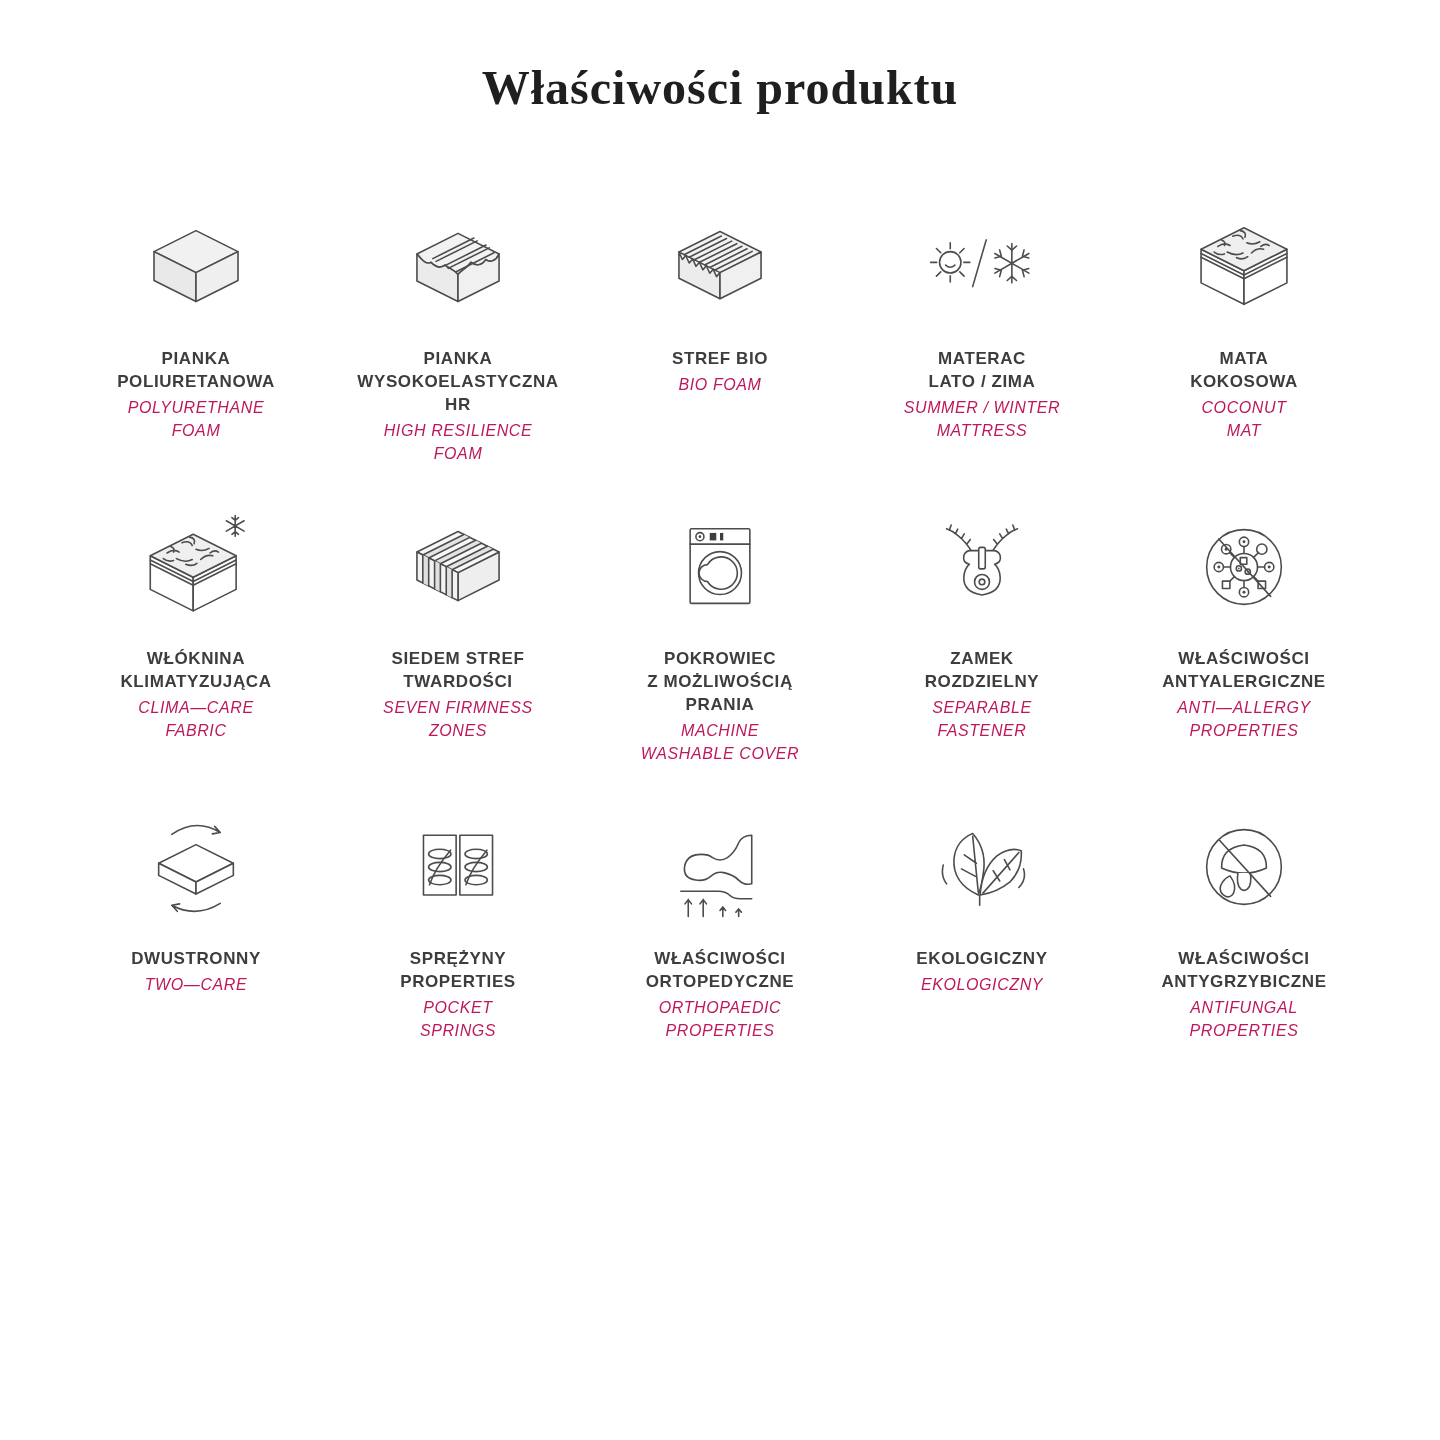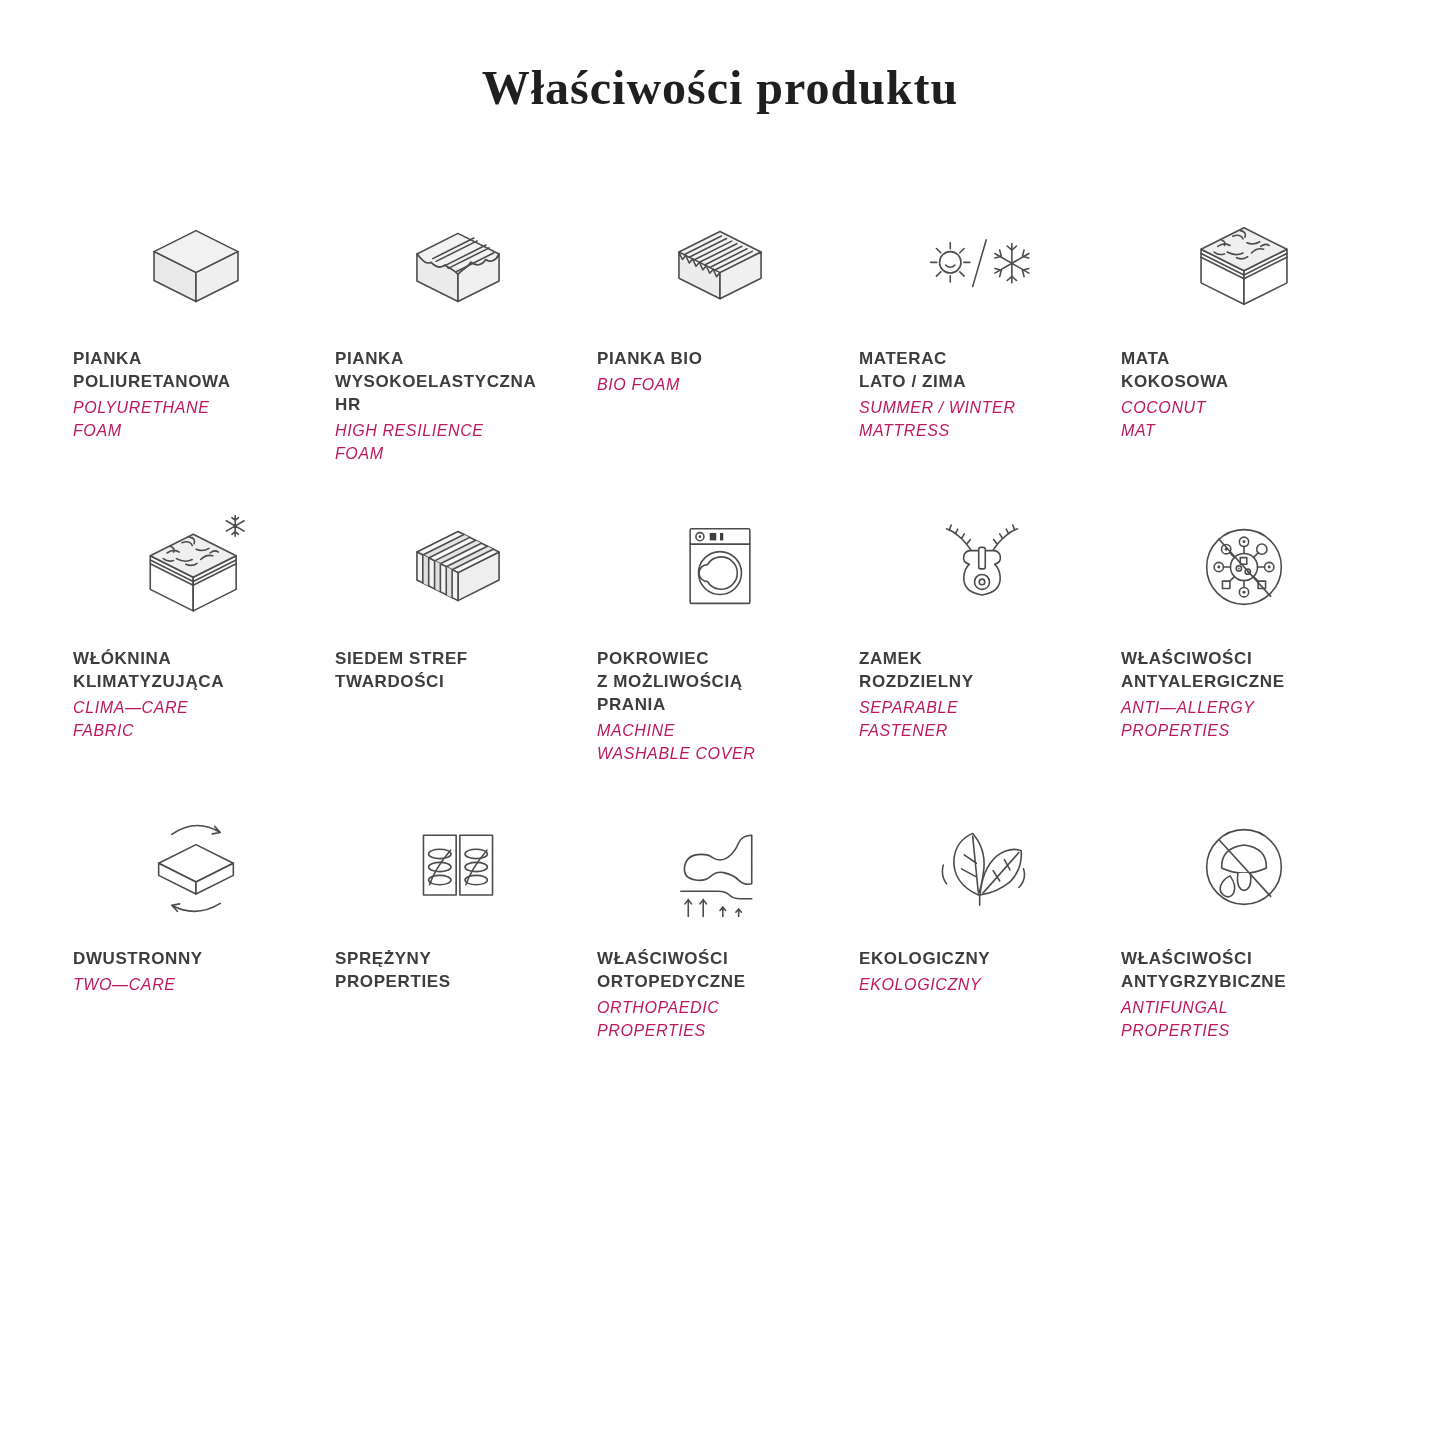--- a/index.html
+++ b/index.html
@@ -2,21 +2,21 @@
 <html><head>
 <meta charset="utf-8">
 <style>
   html,body{margin:0;padding:0;background:#ffffff;}
   .page{width:1440px;height:1440px;background:#ffffff;position:relative;overflow:hidden;
         font-family:"Liberation Sans",sans-serif;}
   .title{text-align:center;padding-top:60px;font-family:"Liberation Serif",serif;
          font-size:48px;font-weight:700;color:#1f1f1f;letter-spacing:1px;}
   .grid{width:1310px;margin:88px auto 0;display:grid;grid-template-columns:repeat(5,1fr);
         row-gap:38px;align-items:start;}
-  .cell{padding:0 8px;}
+  .cell{text-align:center;padding:0 8px;}
   .icon-box{height:128px;display:flex;align-items:center;justify-content:center;}
   .icon-box svg{display:block;}
   .pl{margin-top:16px;font-size:17px;font-weight:700;color:#3d3d3d;letter-spacing:.6px;
       line-height:23px;white-space:pre-line;}
   .en{margin-top:3px;font-size:16px;font-style:italic;color:#be185d;letter-spacing:.6px;
       line-height:23px;white-space:pre-line;}
   .st{stroke:#4c4c4c;stroke-width:1.7;stroke-linecap:round;stroke-linejoin:round;}
 </style>
 </head>
 <body>
@@ -58,21 +58,21 @@
 
     <div class="cell">
       <div class="icon-box">
         <svg width="112" height="112" viewBox="0 0 120 120">
           <path class="st" fill="#f2f2f2" d="M60 22 L104 44 60 66 16 44 Z"></path>
           <path class="st" fill="none" d="M21.5 46.8 L61.5 26.8 M27 49.5 L67 29.5 M32.5 52.3 L72.5 32.3 M38 55 L78 35 M43.5 57.8 L83.5 37.8 M49 60.5 L89 40.5 M54.5 63.3 L94.5 43.3"></path>
           <path class="st" fill="#ececec" d="M16 44 L19.7 52 23.3 47.7 27 55.7 30.7 51.3 34.3 59.3 38 55 41.7 63 45.3 58.7 49 66.7 52.7 62.3 56.3 70.3 60 66 L60 94 16 72 Z"></path>
           <path class="st" fill="#f0f0f0" d="M60 66 L104 44 104 72 60 94 Z"></path>
         </svg>
       </div>
-      <div class="pl">PIANKA BIO</div>
+      <div class="pl">STREF BIO</div>
       <div class="en">BIO FOAM</div>
     </div>
 
     <div class="cell">
       <div class="icon-box">
         <svg width="112" height="112" viewBox="0 0 120 120">
           <circle class="st" fill="none" cx="26" cy="55" r="11.5"></circle>
           <path class="st" fill="none" d="M40.5 55 L47 55 M5 55 L11.5 55 M26 40.5 L26 34 M26 69.5 L26 76 M36.2 44.8 L40.8 40.2 M11.2 69.8 L15.8 65.2 M36.2 65.2 L40.8 69.8 M11.2 40.2 L15.8 44.8"></path>
           <path class="st" fill="none" d="M21 58 Q26 62.5 31 58"></path>
           <path class="st" fill="none" d="M64.5 31 L50 81"></path>
@@ -128,20 +128,22 @@
           <path class="st" fill="#f7f7f7" d="M60 22 L104 44 60 66 16 44 Z"></path>
           <path fill="#e3e3e3" d="M22.3 47.1 L28.6 50.3 L72.6 28.3 L66.3 25.1 Z M34.9 53.4 L41.1 56.6 L85.1 34.6 L78.9 31.4 Z M47.4 59.7 L53.7 62.9 L97.7 40.9 L91.4 37.7 Z"></path>
           <path class="st" fill="none" d="M22.3 47.1 L66.3 25.1 M28.6 50.3 L72.6 28.3 M34.9 53.4 L78.9 31.4 M41.1 56.6 L85.1 34.6 M47.4 59.7 L91.4 37.7 M53.7 62.9 L97.7 40.9"></path>
           <path class="st" fill="#f3f3f3" d="M16 44 L60 66 L60 96 L16 74 Z"></path>
           <path fill="#e0e0e0" d="M22.3 47.1 L28.6 50.3 L28.6 80.3 L22.3 77.1 Z M34.9 53.4 L41.1 56.6 L41.1 86.6 L34.9 83.4 Z M47.4 59.7 L53.7 62.9 L53.7 92.9 L47.4 89.7 Z"></path>
           <path class="st" fill="none" d="M22.3 47.1 L22.3 77.1 M28.6 50.3 L28.6 80.3 M34.9 53.4 L34.9 83.4 M41.1 56.6 L41.1 86.6 M47.4 59.7 L47.4 89.7 M53.7 62.9 L53.7 92.9"></path>
         </svg>
       </div>
       <div class="pl">SIEDEM STREF
 TWARDOŚCI</div>
+      <div class="en">SEVEN FIRMNESS
+ZONES</div>
     </div>
 
     <div class="cell">
       <div class="icon-box">
         <svg width="112" height="112" viewBox="0 0 120 120">
           <rect class="st" fill="#ffffff" x="28" y="19" width="64" height="80" rx="1.5"></rect>
           <path class="st" fill="none" d="M28 35.5 L92 35.5"></path>
           <circle class="st" fill="none" cx="38.5" cy="27.5" r="4.3"></circle>
           <circle fill="#444444" cx="38.5" cy="27.5" r="1.4"></circle>
           <rect fill="#3f3f3f" x="49" y="23.5" width="7" height="8"></rect>
@@ -231,20 +233,22 @@
           <ellipse class="st" fill="none" cx="40.5" cy="74" rx="12" ry="5"></ellipse>
           <path class="st" fill="none" d="M29.5 79 Q35 62 52 42"></path>
           <ellipse class="st" fill="none" cx="79.5" cy="46" rx="12" ry="5"></ellipse>
           <ellipse class="st" fill="none" cx="79.5" cy="60" rx="12" ry="5"></ellipse>
           <ellipse class="st" fill="none" cx="79.5" cy="74" rx="12" ry="5"></ellipse>
           <path class="st" fill="none" d="M68.5 79 Q74 62 91 42"></path>
         </svg>
       </div>
       <div class="pl">SPRĘŻYNY
 PROPERTIES</div>
+      <div class="en">POCKET
+SPRINGS</div>
     </div>
 
     <div class="cell">
       <div class="icon-box">
         <svg width="112" height="112" viewBox="0 0 120 120">
           <path class="st" fill="#ffffff" d="M94 26 Q84 26 80 34 Q76 44 68 50 Q60 55 52 50 Q48 46.5 40 46.5 Q24 46.5 22 60 Q20.5 72 34 74 Q44 75.5 50 70 Q56 64.5 64 66 Q74 68 80 74 Q86 80 94 78 L94 26 Z"></path>
           <path class="st" fill="none" d="M18 86 L58 86 Q66 86 70 90 Q74 94 82 94 L94 94"></path>
           <path class="st" fill="none" d="M26 113 L26 95 M26 95 L22.5 99.5 M26 95 L29.5 99.5"></path>
           <path class="st" fill="none" d="M42 113 L42 95 M42 95 L38.5 99.5 M42 95 L45.5 99.5"></path>
           <path class="st" fill="none" d="M63 113 L63 103 M63 103 L60 106.5 M63 103 L66 106.5"></path>

